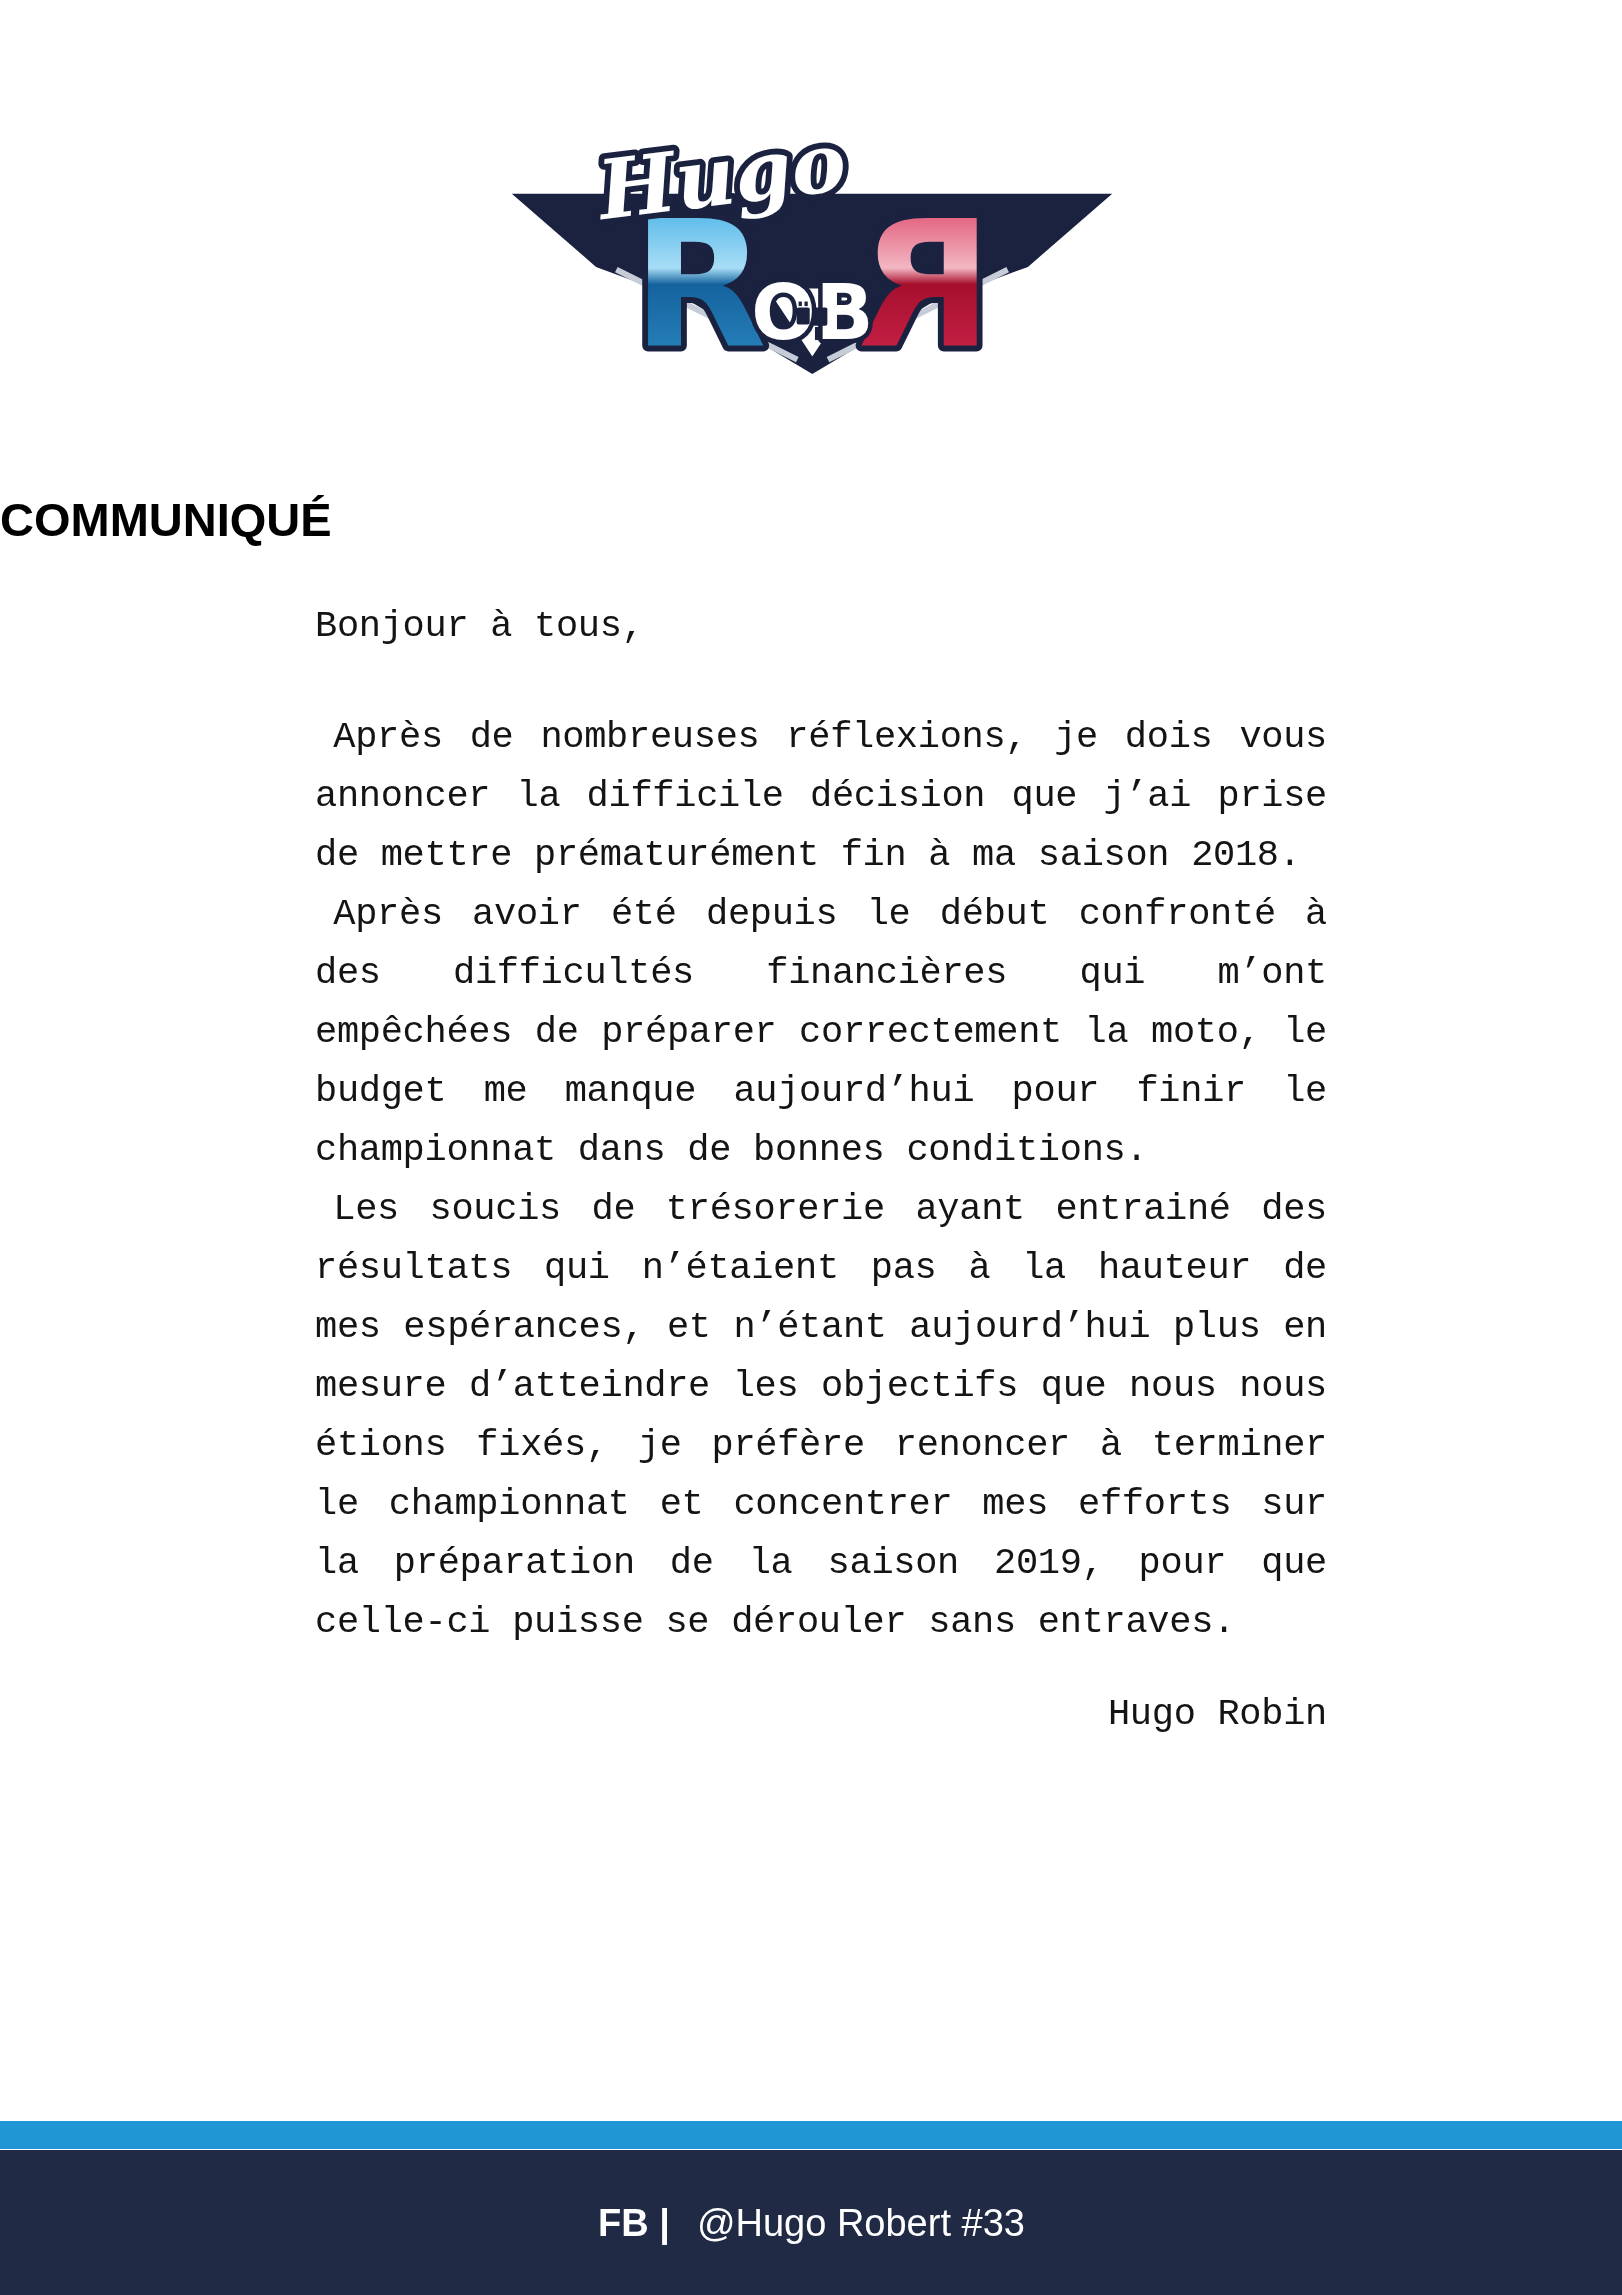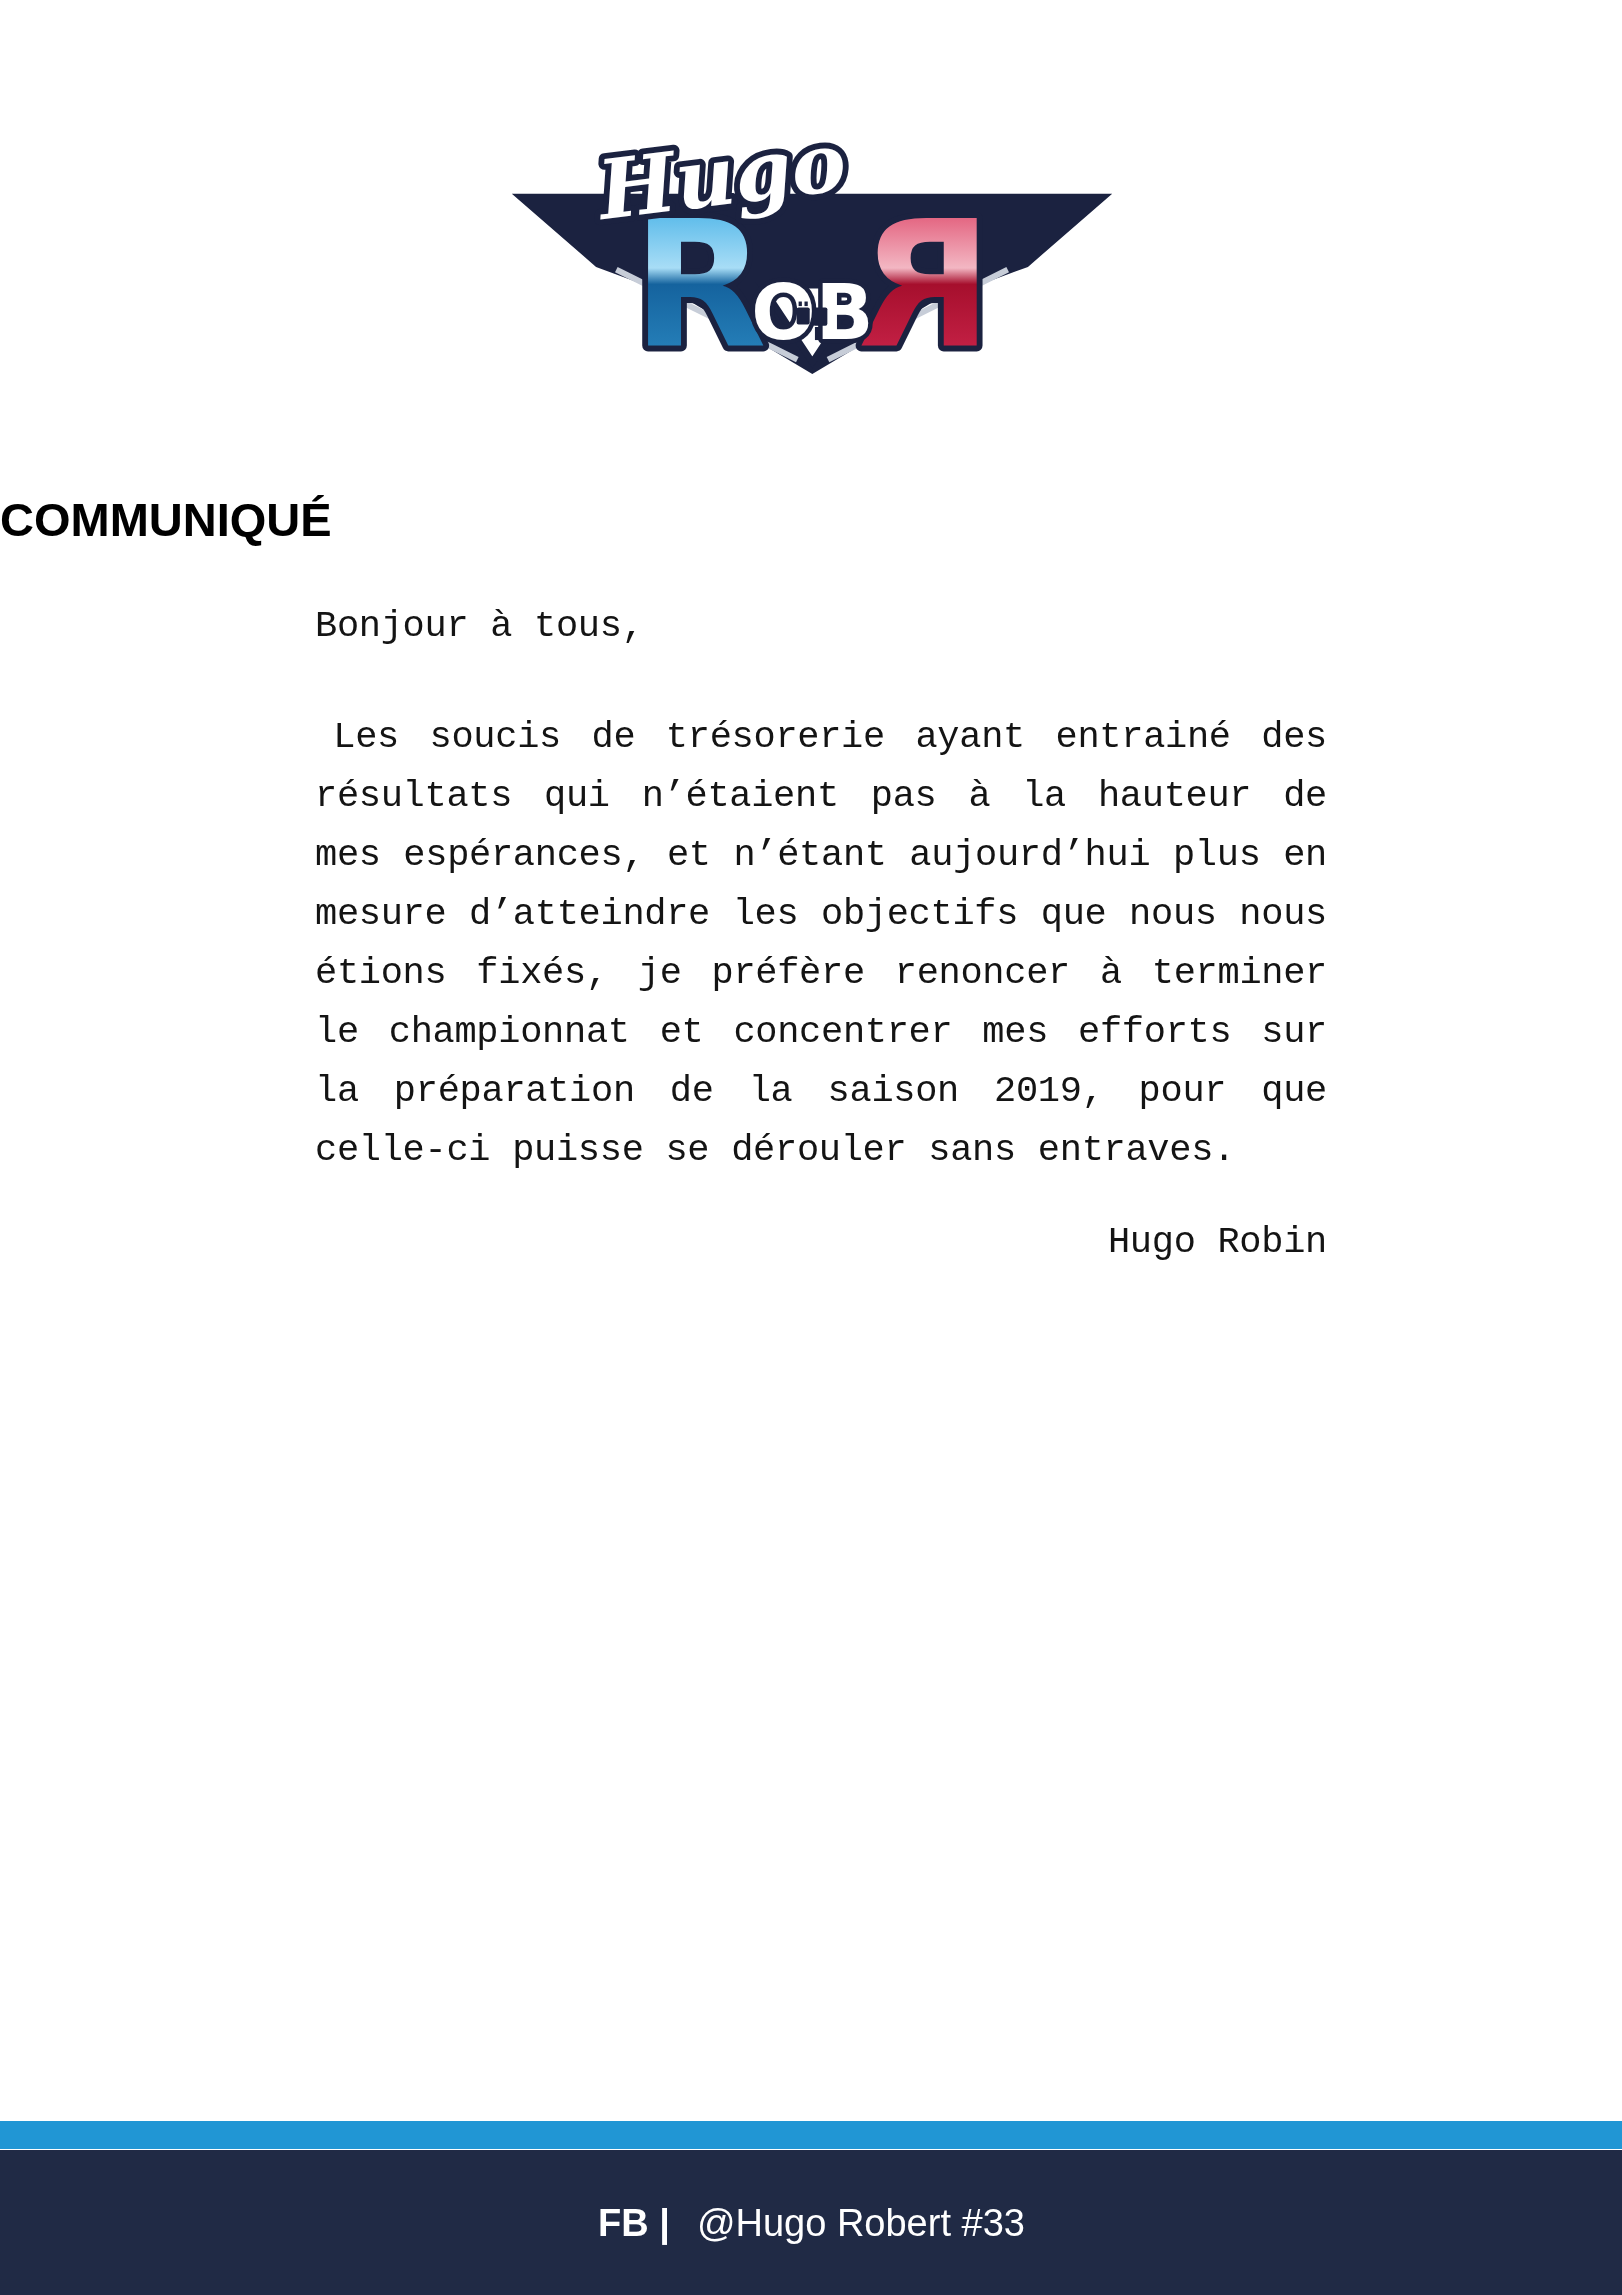--- a/index.html
+++ b/index.html
@@ -120,20 +120,22 @@
       </g>
 
       <text x="335" y="112" text-anchor="middle" font-family="'DejaVu Serif',serif" font-style="italic" font-weight="bold" font-size="125" fill="#ffffff" stroke="#1b2240" stroke-width="18" paint-order="stroke" stroke-linejoin="round" transform="rotate(-7 335 112)">Hugo</text>
     </svg>
   </div>
 
   <h1 class="title">COMMUNIQUÉ</h1>
 
   <div class="content">
     <p class="greeting">Bonjour à tous,</p>
+    <p class="para indent">Après de nombreuses réflexions, je dois vous annoncer la difficile décision que j’ai prise de mettre prématurément fin à ma saison 2018.</p>
+    <p class="para indent">Après avoir été depuis le début confronté à des difficultés financières qui m’ont empêchées de préparer correctement la moto, le budget me manque aujourd’hui pour finir le championnat dans de bonnes conditions.</p>
     <p class="para indent">Les soucis de trésorerie ayant entrainé des résultats qui n’étaient pas à la hauteur de mes espérances, et n’étant aujourd’hui plus en mesure d’atteindre les objectifs que nous nous étions fixés, je préfère renoncer à terminer le championnat et concentrer mes efforts sur la préparation de la saison 2019, pour que celle-ci puisse se dérouler sans entraves.</p>
     <p class="para signature">Hugo Robin</p>
   </div>
 
   <div class="accent-bar"></div>
 
   <footer class="footer">
     <span class="fb">FB |</span>
     <span class="handle">@Hugo Robert #33</span>
   </footer>

